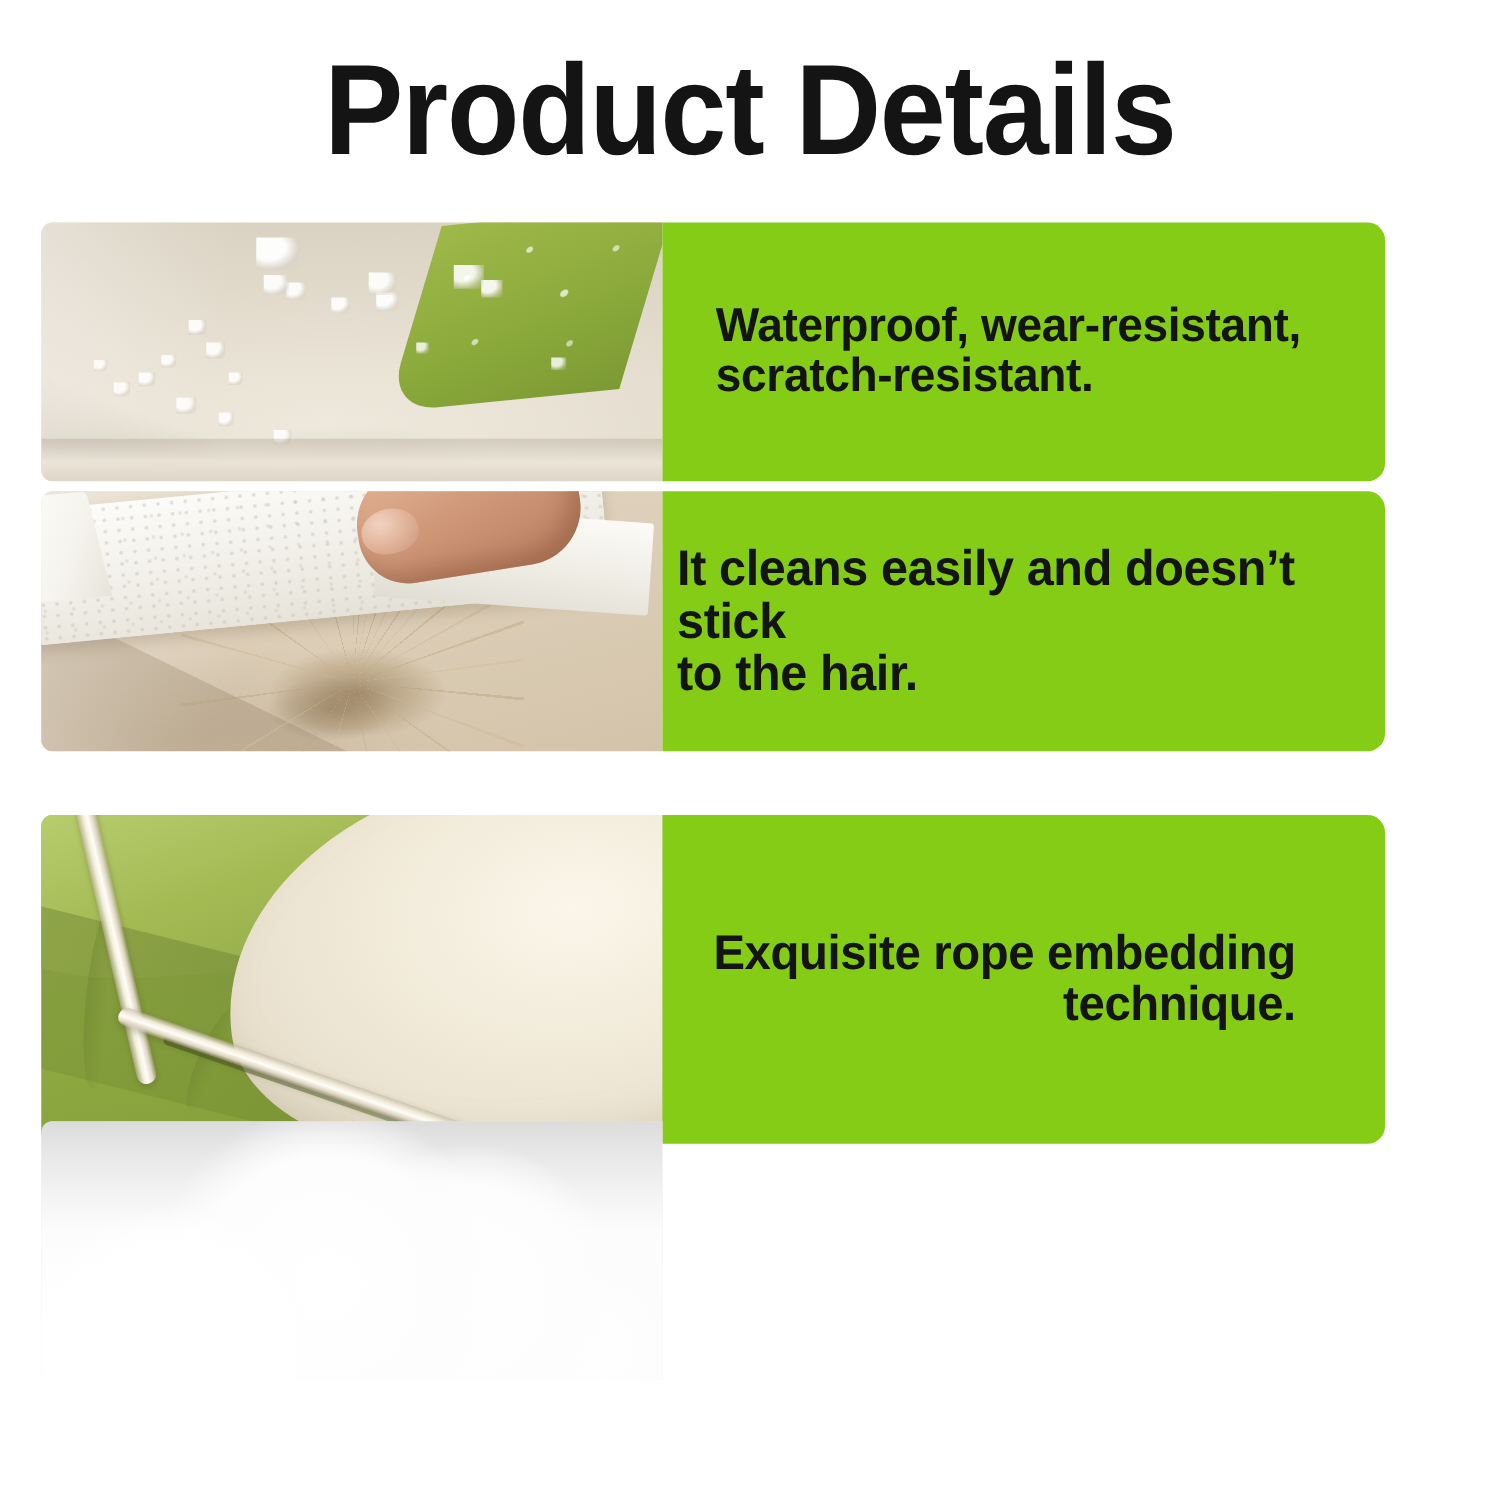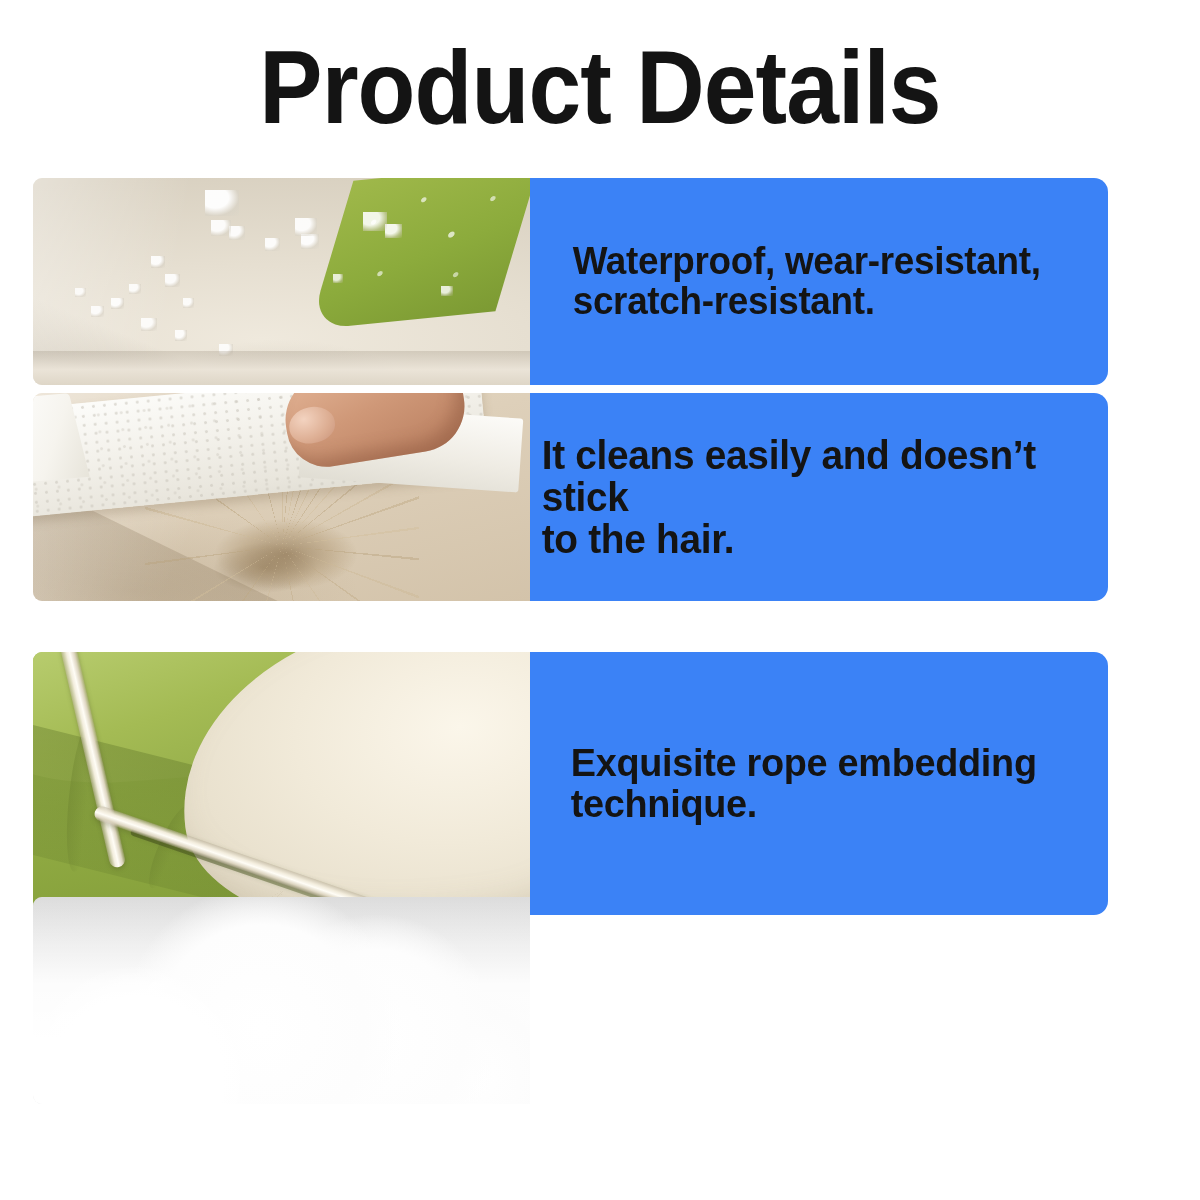--- a/index.html
+++ b/index.html
@@ -36,35 +36,35 @@
   
   .row {
     position: absolute;
     left: 33px;
     width: 1075px;
     display: flex;
     align-items: stretch;
   }
   .row-1 { top: 178px; height: 207px; }
   .row-2 { top: 393px; height: 208px; }
-  .row-3 { top: 652px; height: 263px; }
+  .row-3 { top: 652px; height: 263px; text-align: right; }
   .row-4 { top: 897px; height: 207px; }
 
   .photo {
     position: relative;
     width: 497px;
     flex: 0 0 497px;
     border-radius: 9px 0 0 9px;
     overflow: hidden;
     background: #e8e3da;
   }
   .panel {
     position: relative;
     flex: 1 1 auto;
-    background: #3b82f6;
+    background: #84cc16;
     border-radius: 0 14px 14px 0;
     display: flex;
     align-items: center;
     overflow: hidden;
   }
   .panel-text {
     font-family: "Liberation Sans", sans-serif;
     font-weight: bold;
     font-size: 38px;
     line-height: 1.05;

